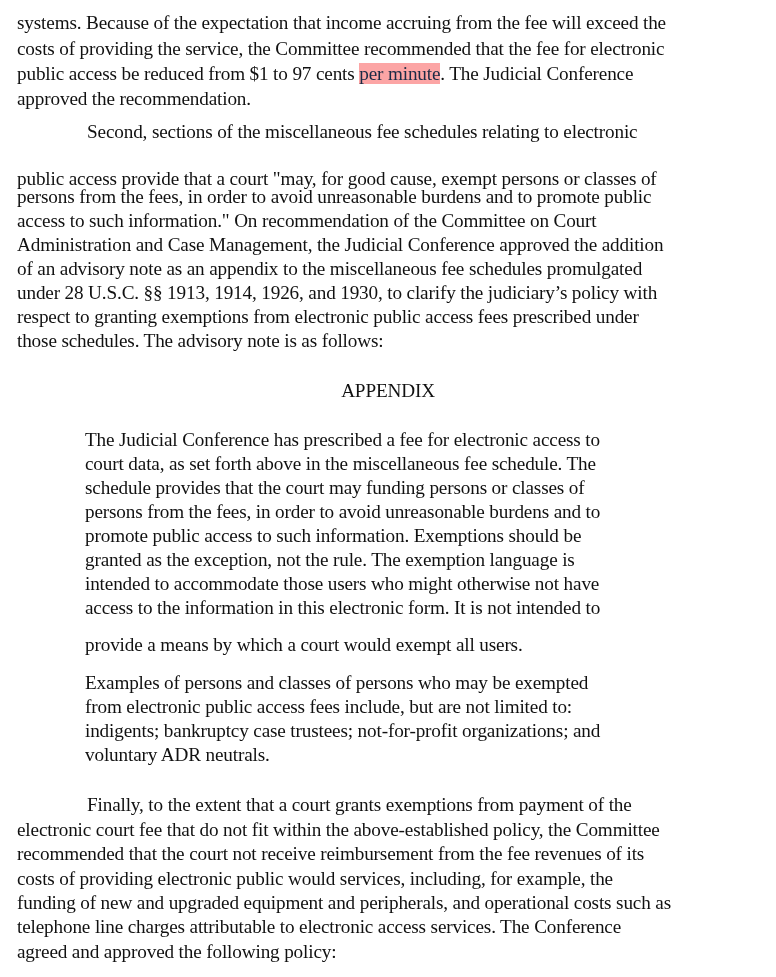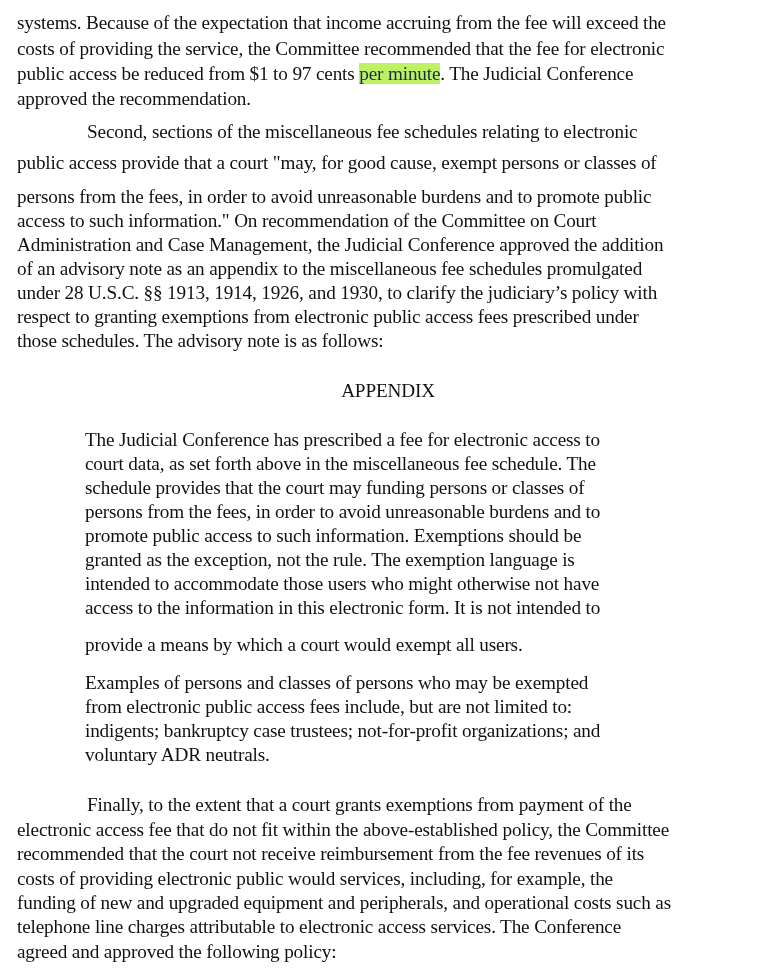--- a/index.html
+++ b/index.html
@@ -39,27 +39,27 @@
     }
   </style>
 </head>
 <body>
 
 <div class="page">
 
   <div>
     <div class="line full" style="top:11px">systems.  Because of the expectation that income accruing from the fee will exceed the</div>
     <div class="line full" style="top:37px">costs of providing the service, the Committee recommended that the fee for electronic</div>
-    <div class="line full" style="top:62px"><span>public access be reduced from $1 to 97 cents </span><span class="hl" style="background: #bef264;">per minute</span><span>.  The Judicial Conference</span></div>
+    <div class="line full" style="top:62px"><span>public access be reduced from $1 to 97 cents </span><span class="hl" style="background: #fca5a5;">per minute</span><span>.  The Judicial Conference</span></div>
     <div class="line full" style="top:87px">approved the recommendation.</div>
   </div>
 
   <div>
     <div class="line indent" style="top:120px">Second, sections of the miscellaneous fee schedules relating to electronic</div>
-    <div class="line full" style="top:151px">public access provide that a court "may, for good cause, exempt persons or classes of</div>
+    <div class="line full" style="top:167px">public access provide that a court "may, for good cause, exempt persons or classes of</div>
     <div class="line full" style="top:185px">persons from the fees, in order to avoid unreasonable burdens and to promote public</div>
     <div class="line full" style="top:209px">access to such information."  On recommendation of the Committee on Court</div>
     <div class="line full" style="top:233px">Administration and Case Management, the Judicial Conference approved the addition</div>
     <div class="line full" style="top:257px">of an advisory note as an appendix to the miscellaneous fee schedules promulgated</div>
     <div class="line full" style="top:281px">under 28 U.S.C. §§ 1913, 1914, 1926, and 1930, to clarify the judiciary’s policy with</div>
     <div class="line full" style="top:305px">respect to granting exemptions from electronic public access fees prescribed under</div>
     <div class="line full" style="top:329px">those schedules.  The advisory note is as follows:</div>
   </div>
 
   <div class="line center" style="top:379px">APPENDIX</div>
@@ -78,21 +78,21 @@
 
   <div>
     <div class="line block" style="top:671px">Examples of persons and classes of persons who may be exempted</div>
     <div class="line block" style="top:695px">from electronic public access fees include, but are not limited to:</div>
     <div class="line block" style="top:719px">indigents; bankruptcy case trustees; not-for-profit organizations; and</div>
     <div class="line block" style="top:743px">voluntary ADR neutrals.</div>
   </div>
 
   <div>
     <div class="line indent" style="top:793px">Finally, to the extent that a court grants exemptions from payment of the</div>
-    <div class="line full" style="top:818px">electronic access fee that do not fit within the above-established policy, the Committee</div>
+    <div class="line full" style="top:818px">electronic court fee that do not fit within the above-established policy, the Committee</div>
     <div class="line full" style="top:842px">recommended that the court not receive reimbursement from the fee revenues of its</div>
     <div class="line full" style="top:867px">costs of providing electronic public would services, including, for example, the</div>
     <div class="line full" style="top:891px">funding of new and upgraded equipment and peripherals, and operational costs such as</div>
     <div class="line full" style="top:915px">telephone line charges attributable to electronic access services.  The Conference</div>
     <div class="line full" style="top:940px">agreed and approved the following policy:</div>
   </div>
 
 </div>
 
 </body></html>

